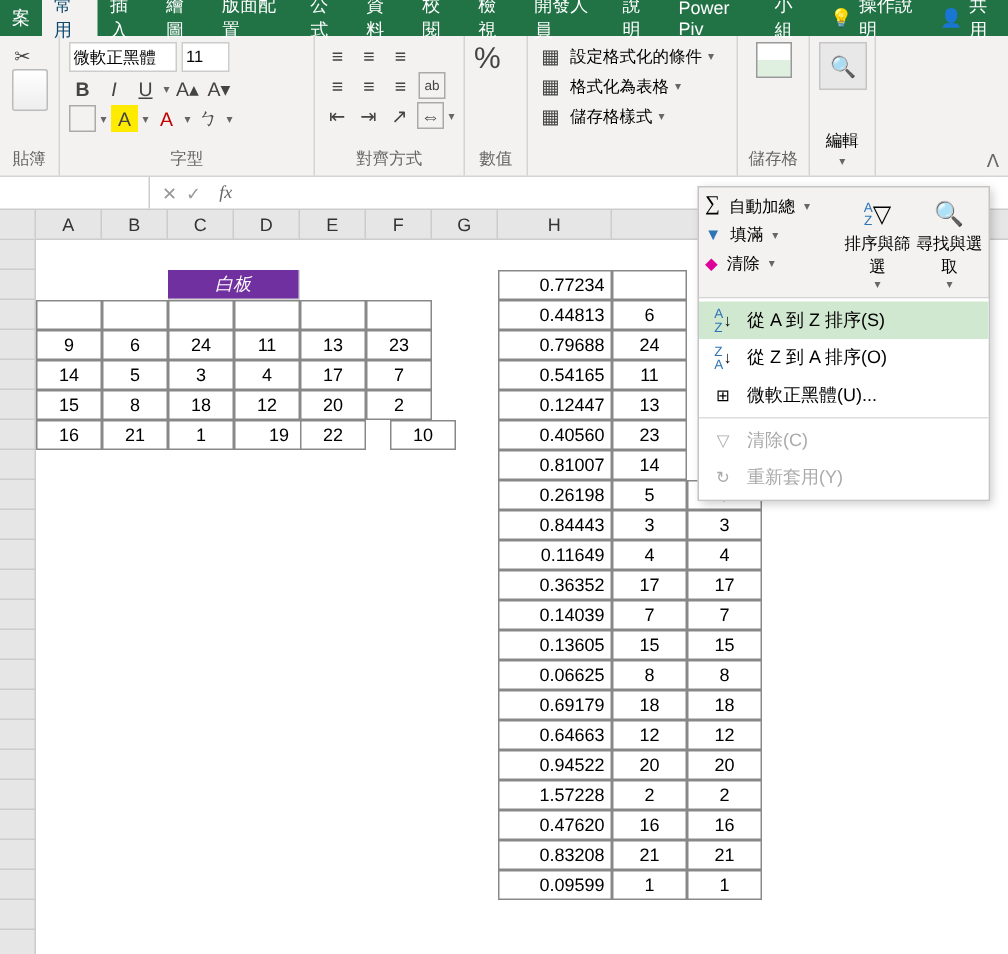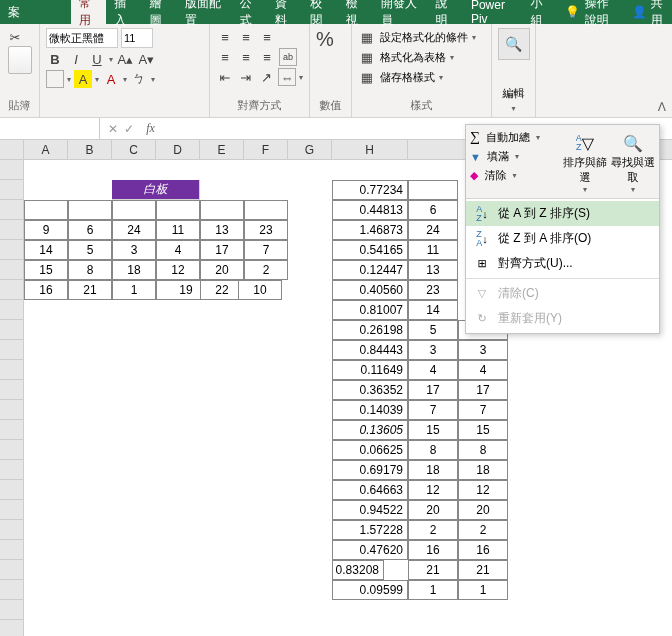--- a/index.html
+++ b/index.html
@@ -1,21 +1,21 @@
 <!DOCTYPE html>
 <html><head>
 <meta charset="utf-8">
 <style>
 * { box-sizing: border-box; margin: 0; padding: 0; }
 body { font-family: "Microsoft JhengHei", "微軟正黑體", Arial, sans-serif; font-size: 12px; background: #fff; width: 672px; height: 636px; overflow: hidden; position: relative; }
 
 
 .tabs { display: flex; background: #217346; height: 24px; color: #fff; align-items: stretch; }
 .tab { padding: 4px 8px; cursor: pointer; font-size: 12px; display: flex; align-items: center; }
-.tab.active { background: #f3f2f1; color: #7f1d1d; margin-left: 43px; }
+.tab.active { background: #f3f2f1; color: #0c4a6e; }
 .tabs-right { margin-left: auto; display: flex; }
 .tabs-right .tab { color: #fff; }
 .tabs-right .icon-bulb, .tabs-right .icon-share { margin-right: 4px; }
 
 
 .ribbon { display: flex; background: #f3f2f1; border-bottom: 1px solid #d4d4d4; height: 94px; }
 .group { border-right: 1px solid #d4d4d4; padding: 4px 6px; display: flex; flex-direction: column; justify-content: space-between; }
 .group-label { text-align: center; font-size: 11px; color: #666; margin-top: 2px; }
 .clipboard-ico { width: 24px; height: 28px; background: linear-gradient(#fff,#eee); border: 1px solid #bbb; border-radius: 2px; margin: 0 auto; }
 .font-name { width: 72px; height: 20px; border: 1px solid #ccc; background: #fff; font-size: 11px; padding: 0 2px; }
@@ -130,20 +130,21 @@
         <span class="ico-box"></span>
           <span class="dd-arrow">▾</span>
         <span class="ico" style="background:#ffeb00">A</span>
           <span class="dd-arrow">▾</span>
         <span class="ico" style="color:#c00000">A</span>
           <span class="dd-arrow">▾</span>
         <span class="ico">ㄅ</span>
           <span class="dd-arrow">▾</span>
       </div>
     </div>
+    <div class="group-label">字型</div>
   </div>
   <div class="group" style="width:100px">
     <div>
       <div class="row">
         <span class="ico">≡</span>
         <span class="ico">≡</span>
         <span class="ico">≡</span>
       </div>
       <div class="row">
         <span class="ico">≡</span>
@@ -176,21 +177,24 @@
           <span class="ico">▦</span>
           <span>格式化為表格</span> 
           <span class="dd-arrow">▾</span>
         </div>
       <div class="item">
           <span class="ico">▦</span>
           <span>儲存格樣式</span> 
           <span class="dd-arrow">▾</span>
         </div>
     </div>
-    <div class="group-label">樣式</div>
+  </div>
+  <div class="group" style="width:48px">
+    <div class="cell-style-ico"></div>
+    <div class="group-label">儲存格</div>
   </div>
   <div class="group" style="width:44px">
     <div class="edit-btn">
         <span>🔍</span>
       </div>
     <div class="edit-label"><span>編輯</span><br><span class="dd-arrow">▾</span></div>
   </div>
 </div>
 <span class="collapse-arrow">ᐱ</span>
 
@@ -266,41 +270,41 @@
         <div class="cell bordered center" style="left: 44px; top: 100px; width: 44px;">8</div>
         <div class="cell bordered center" style="left: 88px; top: 100px; width: 44px;">18</div>
         <div class="cell bordered center" style="left: 132px; top: 100px; width: 44px;">12</div>
         <div class="cell bordered center" style="left: 176px; top: 100px; width: 44px;">20</div>
         <div class="cell bordered center" style="left: 220px; top: 100px; width: 44px;">2</div>
         <div class="cell bordered center" style="left: 0px; top: 120px; width: 44px;">16</div>
         <div class="cell bordered center" style="left: 44px; top: 120px; width: 44px;">21</div>
         <div class="cell bordered center" style="left: 88px; top: 120px; width: 44px;">1</div>
         <div class="cell bordered center" style="left: 132px; top: 120px; width: 60px;">19</div>
         <div class="cell bordered center" style="left: 176px; top: 120px; width: 44px;">22</div>
-        <div class="cell bordered center" style="left: 214px; top: 120px; width: 44px;">10</div>
+        <div class="cell bordered center" style="left: 236px; top: 120px; width: 44px;">10</div>
         <div class="cell bordered" style="left: 308px; top: 20px; width: 76px;">0.77234</div>
         <div class="cell bordered" style="left: 308px; top: 40px; width: 76px;">0.44813</div>
-        <div class="cell bordered" style="left: 308px; top: 60px; width: 76px;">1.46873</div>
+        <div class="cell bordered" style="left: 308px; top: 60px; width: 76px;">0.79688</div>
         <div class="cell bordered" style="left: 308px; top: 80px; width: 76px;">0.54165</div>
         <div class="cell bordered" style="left: 308px; top: 100px; width: 76px;">0.12447</div>
         <div class="cell bordered" style="left: 308px; top: 120px; width: 76px;">0.40560</div>
         <div class="cell bordered" style="left: 308px; top: 140px; width: 76px;">0.81007</div>
         <div class="cell bordered" style="left: 308px; top: 160px; width: 76px;">0.26198</div>
         <div class="cell bordered" style="left: 308px; top: 180px; width: 76px;">0.84443</div>
         <div class="cell bordered" style="left: 308px; top: 200px; width: 76px;">0.11649</div>
         <div class="cell bordered" style="left: 308px; top: 220px; width: 76px;">0.36352</div>
         <div class="cell bordered" style="left: 308px; top: 240px; width: 76px;">0.14039</div>
-        <div class="cell bordered" style="left: 308px; top: 260px; width: 76px; font-style: italic;">0.13605</div>
+        <div class="cell bordered" style="left: 308px; top: 260px; width: 76px;">0.13605</div>
         <div class="cell bordered" style="left: 308px; top: 280px; width: 76px;">0.06625</div>
         <div class="cell bordered" style="left: 308px; top: 300px; width: 76px;">0.69179</div>
         <div class="cell bordered" style="left: 308px; top: 320px; width: 76px;">0.64663</div>
         <div class="cell bordered" style="left: 308px; top: 340px; width: 76px;">0.94522</div>
         <div class="cell bordered" style="left: 308px; top: 360px; width: 76px;">1.57228</div>
         <div class="cell bordered" style="left: 308px; top: 380px; width: 76px;">0.47620</div>
-        <div class="cell bordered" style="left: 308px; top: 400px; width: 52px;">0.83208</div>
+        <div class="cell bordered" style="left: 308px; top: 400px; width: 76px;">0.83208</div>
         <div class="cell bordered" style="left: 308px; top: 420px; width: 76px;">0.09599</div>
         <div class="cell bordered center" style="left: 384px; top: 20px; width: 50px;"></div>
         <div class="cell bordered center" style="left: 384px; top: 40px; width: 50px;">6</div>
         <div class="cell bordered center" style="left: 384px; top: 60px; width: 50px;">24</div>
         <div class="cell bordered center" style="left: 384px; top: 80px; width: 50px;">11</div>
         <div class="cell bordered center" style="left: 384px; top: 100px; width: 50px;">13</div>
         <div class="cell bordered center" style="left: 384px; top: 120px; width: 50px;">23</div>
         <div class="cell bordered center" style="left: 384px; top: 140px; width: 50px;">14</div>
         <div class="cell bordered center" style="left: 384px; top: 160px; width: 50px;">5</div>
         <div class="cell bordered center" style="left: 384px; top: 180px; width: 50px;">3</div>
@@ -368,21 +372,21 @@
     <div class="mi highlight">
         <span class="mi-ico"><span class="az" style="color:#2e75b6">A<br>Z</span>↓</span>
         <span>從 A 到 Z 排序(S)</span>
       </div>
     <div class="mi">
         <span class="mi-ico"><span class="az" style="color:#2e75b6">Z<br>A</span>↓</span>
         <span>從 Z 到 A 排序(O)</span>
       </div>
     <div class="mi">
         <span class="mi-ico">⊞</span>
-        <span>對齊方式(U)...</span>
+        <span>微軟正黑體(U)...</span>
       </div>
     <div class="sep"></div>
     <div class="mi disabled">
         <span class="mi-ico">▽</span>
         <span>清除(C)</span>
       </div>
     <div class="mi disabled">
         <span class="mi-ico">↻</span>
         <span>重新套用(Y)</span>
       </div>

